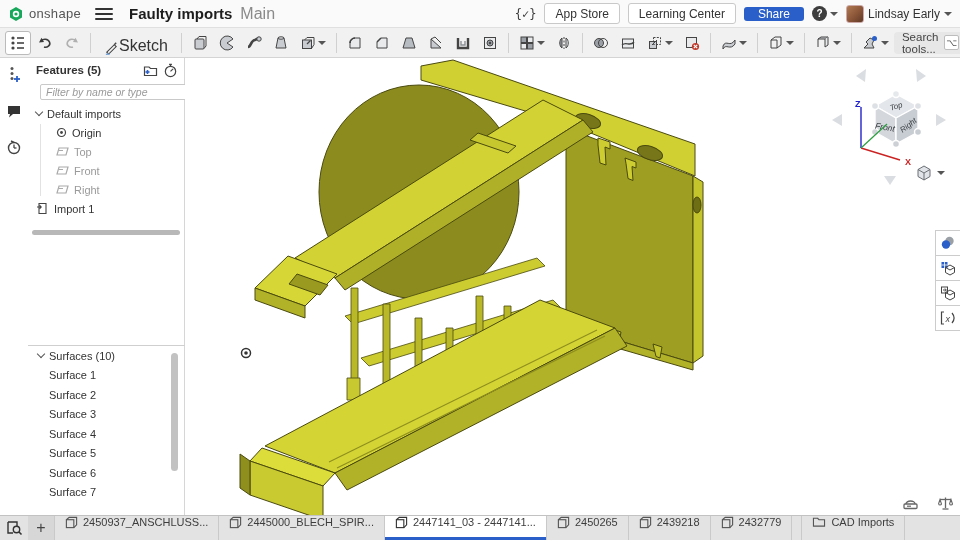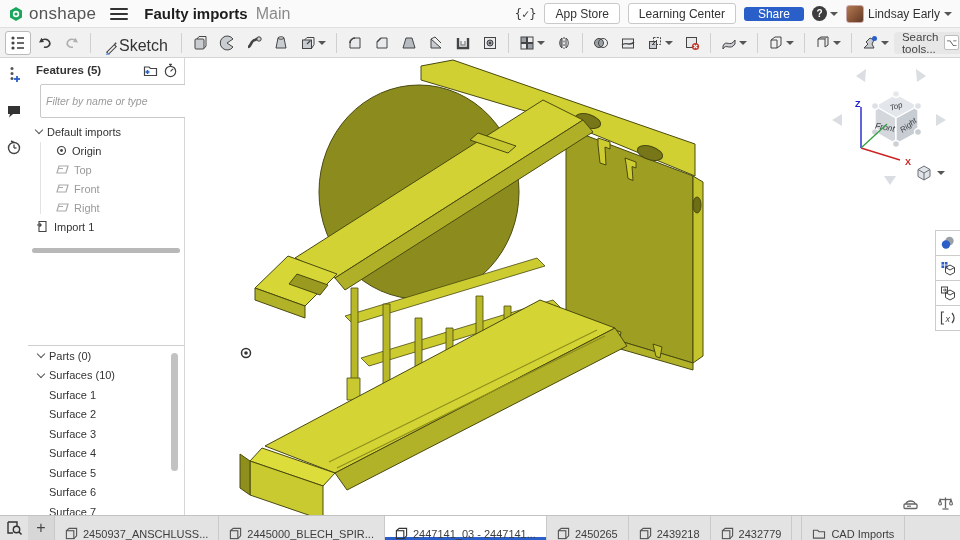--- a/index.html
+++ b/index.html
@@ -2,21 +2,21 @@
 <html><head>
 <meta charset="utf-8">
 <style>
   * { margin:0; padding:0; box-sizing:border-box; }
   html,body { width:960px; height:540px; overflow:hidden; }
   body { font-family:"Liberation Sans", sans-serif; font-size:11px; color:#333; background:#fff; position:relative; }
 
   
   .header { position:absolute; left:0; top:0; width:960px; height:28px; background:#fafafa; border-bottom:1px solid #e0e0e0; display:flex; align-items:center; padding:0 8px; }
   .brand { display:flex; align-items:center; gap:5px; }
-  .brand-word { font-size:17px; color:#555; letter-spacing:.3px; }
+  .brand-word { font-size:13px; color:#555; letter-spacing:.3px; }
   .hamburger { margin-left:14px; width:18px; height:18px; display:flex; flex-direction:column; justify-content:center; gap:3px; cursor:pointer; }
   .hamburger i { display:block; height:2px; background:#333; border-radius:1px; }
   .doc-title { margin-left:16px; font-size:15px; font-weight:bold; color:#1d1d1d; }
   .workspace { margin-left:8px; font-size:16px; color:#8a8a8a; }
   .header-right { margin-left:auto; display:flex; align-items:center; gap:8px; }
   .fs-icon { font-size:12px; color:#3c3c3c; font-family:"DejaVu Sans Mono", monospace; }
   .hbtn { height:21px; padding:0 10px; background:#fff; border:1px solid #c9c9c9; border-radius:3px; font-size:12px; color:#333; display:flex; align-items:center; cursor:pointer; }
   .share-btn { height:14px; padding:0 14px; border:none; border-radius:3px; background:#2a5fc9; color:#fff; font-size:12px; display:flex; align-items:center; cursor:pointer; }
   .help-wrap { display:flex; align-items:center; gap:3px; cursor:pointer; }
   .help-circle { width:15px; height:15px; border-radius:50%; background:#3d3d3d; color:#fff; font-size:10px; font-weight:bold; display:flex; align-items:center; justify-content:center; }
@@ -40,21 +40,21 @@
   .rail { position:absolute; left:0; top:58px; width:28px; height:457px; background:#fff; display:flex; flex-direction:column; align-items:center; padding-top:6px; gap:14px; }
   .rail .rbtn { width:22px; height:22px; display:flex; align-items:center; justify-content:center; cursor:pointer; }
 
   
   .fpanel { position:absolute; left:28px; top:58px; width:157px; height:287px; background:#fff; border-right:1px solid #d6d6d6; }
   .fpanel-head { display:flex; align-items:center; height:24px; padding:0 4px 0 8px; }
   .fpanel-title { font-weight:bold; font-size:11.5px; color:#333; }
   .fpanel-head .spacer { flex:1; }
   .phbtn { width:20px; height:20px; display:flex; align-items:center; justify-content:center; cursor:pointer; }
   .filter-row { display:flex; align-items:center; gap:4px; padding:2px 6px 4px 8px; }
-  .filter-input { flex:1; height:34px; border:1px solid #c9c9c9; border-radius:2px; font-size:10.5px; font-style:italic; padding:0 5px; color:#333; font-family:"Liberation Sans",sans-serif; }
+  .filter-input { flex:1; height:16px; border:1px solid #c9c9c9; border-radius:2px; font-size:10.5px; font-style:italic; padding:0 5px; color:#333; font-family:"Liberation Sans",sans-serif; }
   .filter-input::placeholder { color:#9a9a9a; }
   .trow { display:flex; align-items:center; height:19px; gap:5px; cursor:pointer; }
   .trow .lbl { font-size:11px; color:#333; }
   .trow.dim .lbl { color:#9a9a9a; }
   .chev { width:6px; height:6px; border-right:1.4px solid #555; border-bottom:1.4px solid #555; transform:rotate(45deg); margin-top:-3px; flex:none; }
   .tree { position:relative; padding-left:8px; }
   .guide { position:absolute; left:12px; top:20px; width:1px; height:72px; background:#e2e2e2; }
   .indent1 { padding-left:20px; }
   .rollback { margin:12px 4px 0 4px; height:5px; background:#b8b8b8; border-radius:3px; cursor:grab; }
 
@@ -78,21 +78,21 @@
   
   .viewset { position:absolute; left:908px; top:162px; width:44px; height:22px; display:flex; align-items:center; gap:4px; cursor:pointer; justify-content:center; }
 
   .br-icons { position:absolute; right:6px; top:495px; display:flex; gap:18px; }
   .br-icons .bi { width:17px; height:17px; cursor:pointer; }
 
   
   .tabbar { position:absolute; left:0; top:515px; width:960px; height:25px; background:#e3e3e3; border-top:1px solid #c2c2c2; display:flex; align-items:stretch; }
   .tabbar .tool { width:28px; display:flex; align-items:center; justify-content:center; cursor:pointer; flex:none; }
   .tabbar .plus { width:26px; background:#d7d7d7; font-size:16px; color:#444; }
-  .tab { display:flex; align-items:flex-end; gap:5px; padding:0 10px; border-right:1px solid #c9c9c9; cursor:pointer; white-space:nowrap; }
+  .tab { display:flex; align-items:flex-start; gap:5px; padding:0 10px; border-right:1px solid #c9c9c9; cursor:pointer; white-space:nowrap; }
   .tab:first-of-type { border-left:1px solid #c9c9c9; }
   .tab .tlbl { font-size:11px; color:#3d3d3d; }
   .tab.active { background:#fff; box-shadow:inset 0 -3px 0 #2a5fc9; }
   .tab.gapped { margin-left:9px; border-left:1px solid #c9c9c9; }
 </style>
 </head>
 <body>
 
 <div class="header">
   <div class="brand">
@@ -412,24 +412,20 @@
   <svg class="ic" width="14" height="14" viewBox="0 0 14 14">
     <line x1="3" y1="2" x2="3" y2="12" stroke="#555" stroke-width="1.2"></line>
     <line x1="6" y1="4" x2="12" y2="4" stroke="#555" stroke-width="1.2"></line>
       <line x1="6" y1="7" x2="12" y2="7" stroke="#555" stroke-width="1.2"></line>
       <line x1="6" y1="10" x2="12" y2="10" stroke="#555" stroke-width="1.2"></line>
     <path d="M1 1.5 L3 0.2 L5 1.5" fill="none" stroke="#555" stroke-width="1"></path>
   </svg>
 </div>
 
 <div class="lpanel">
-  <div class="lrow">
-    <span class="chev"></span>
-    <span class="lbl">Parts (0)</span>
-  </div>
   <div class="lrow">
     <span class="chev"></span>
     <span class="lbl">Surfaces (10)</span>
   </div>
   <div class="lrow item">
       <span class="lbl">Surface 1</span>
     </div>
   <div class="lrow item">
       <span class="lbl">Surface 2</span>
     </div>

